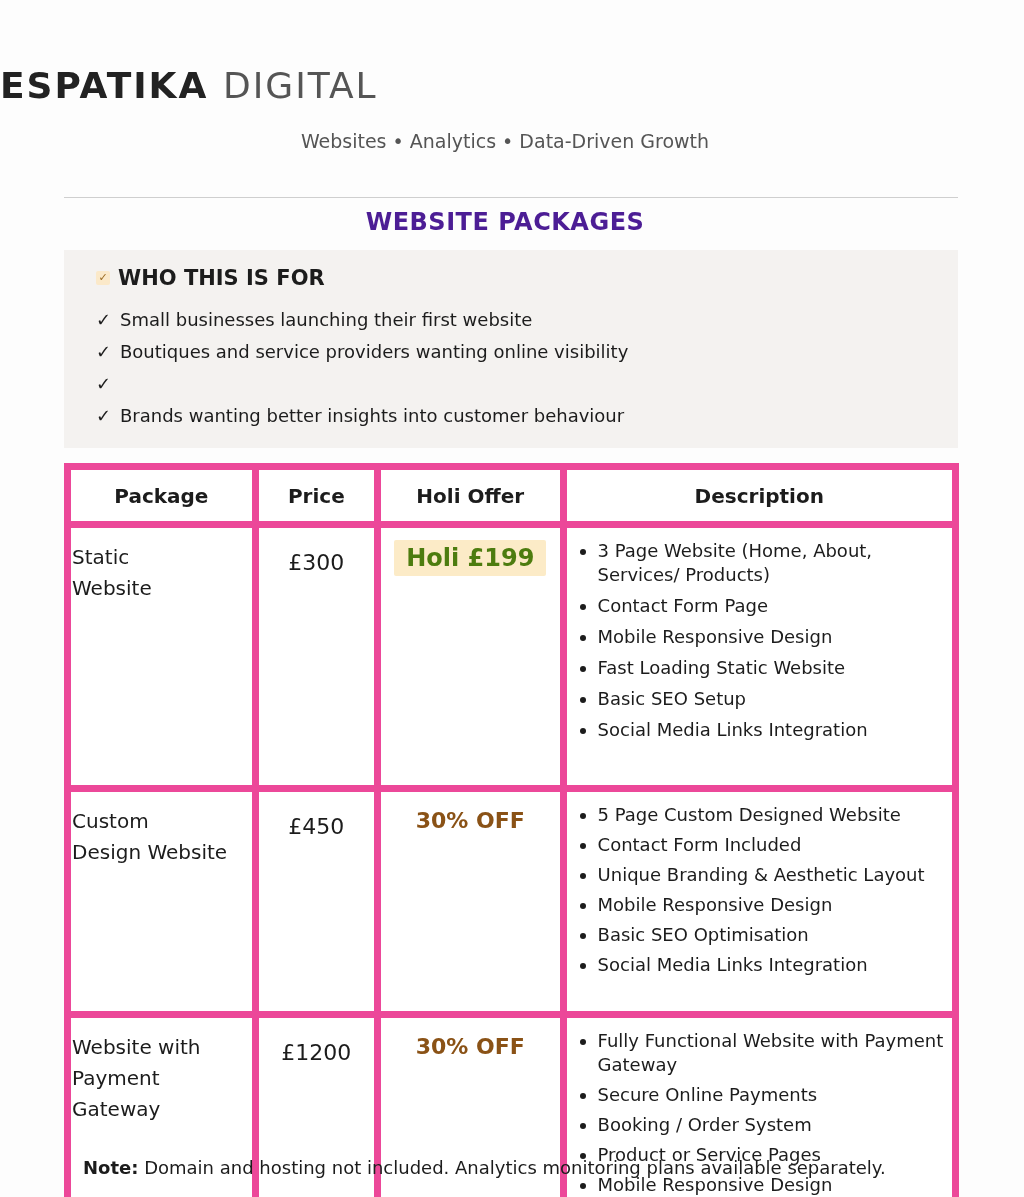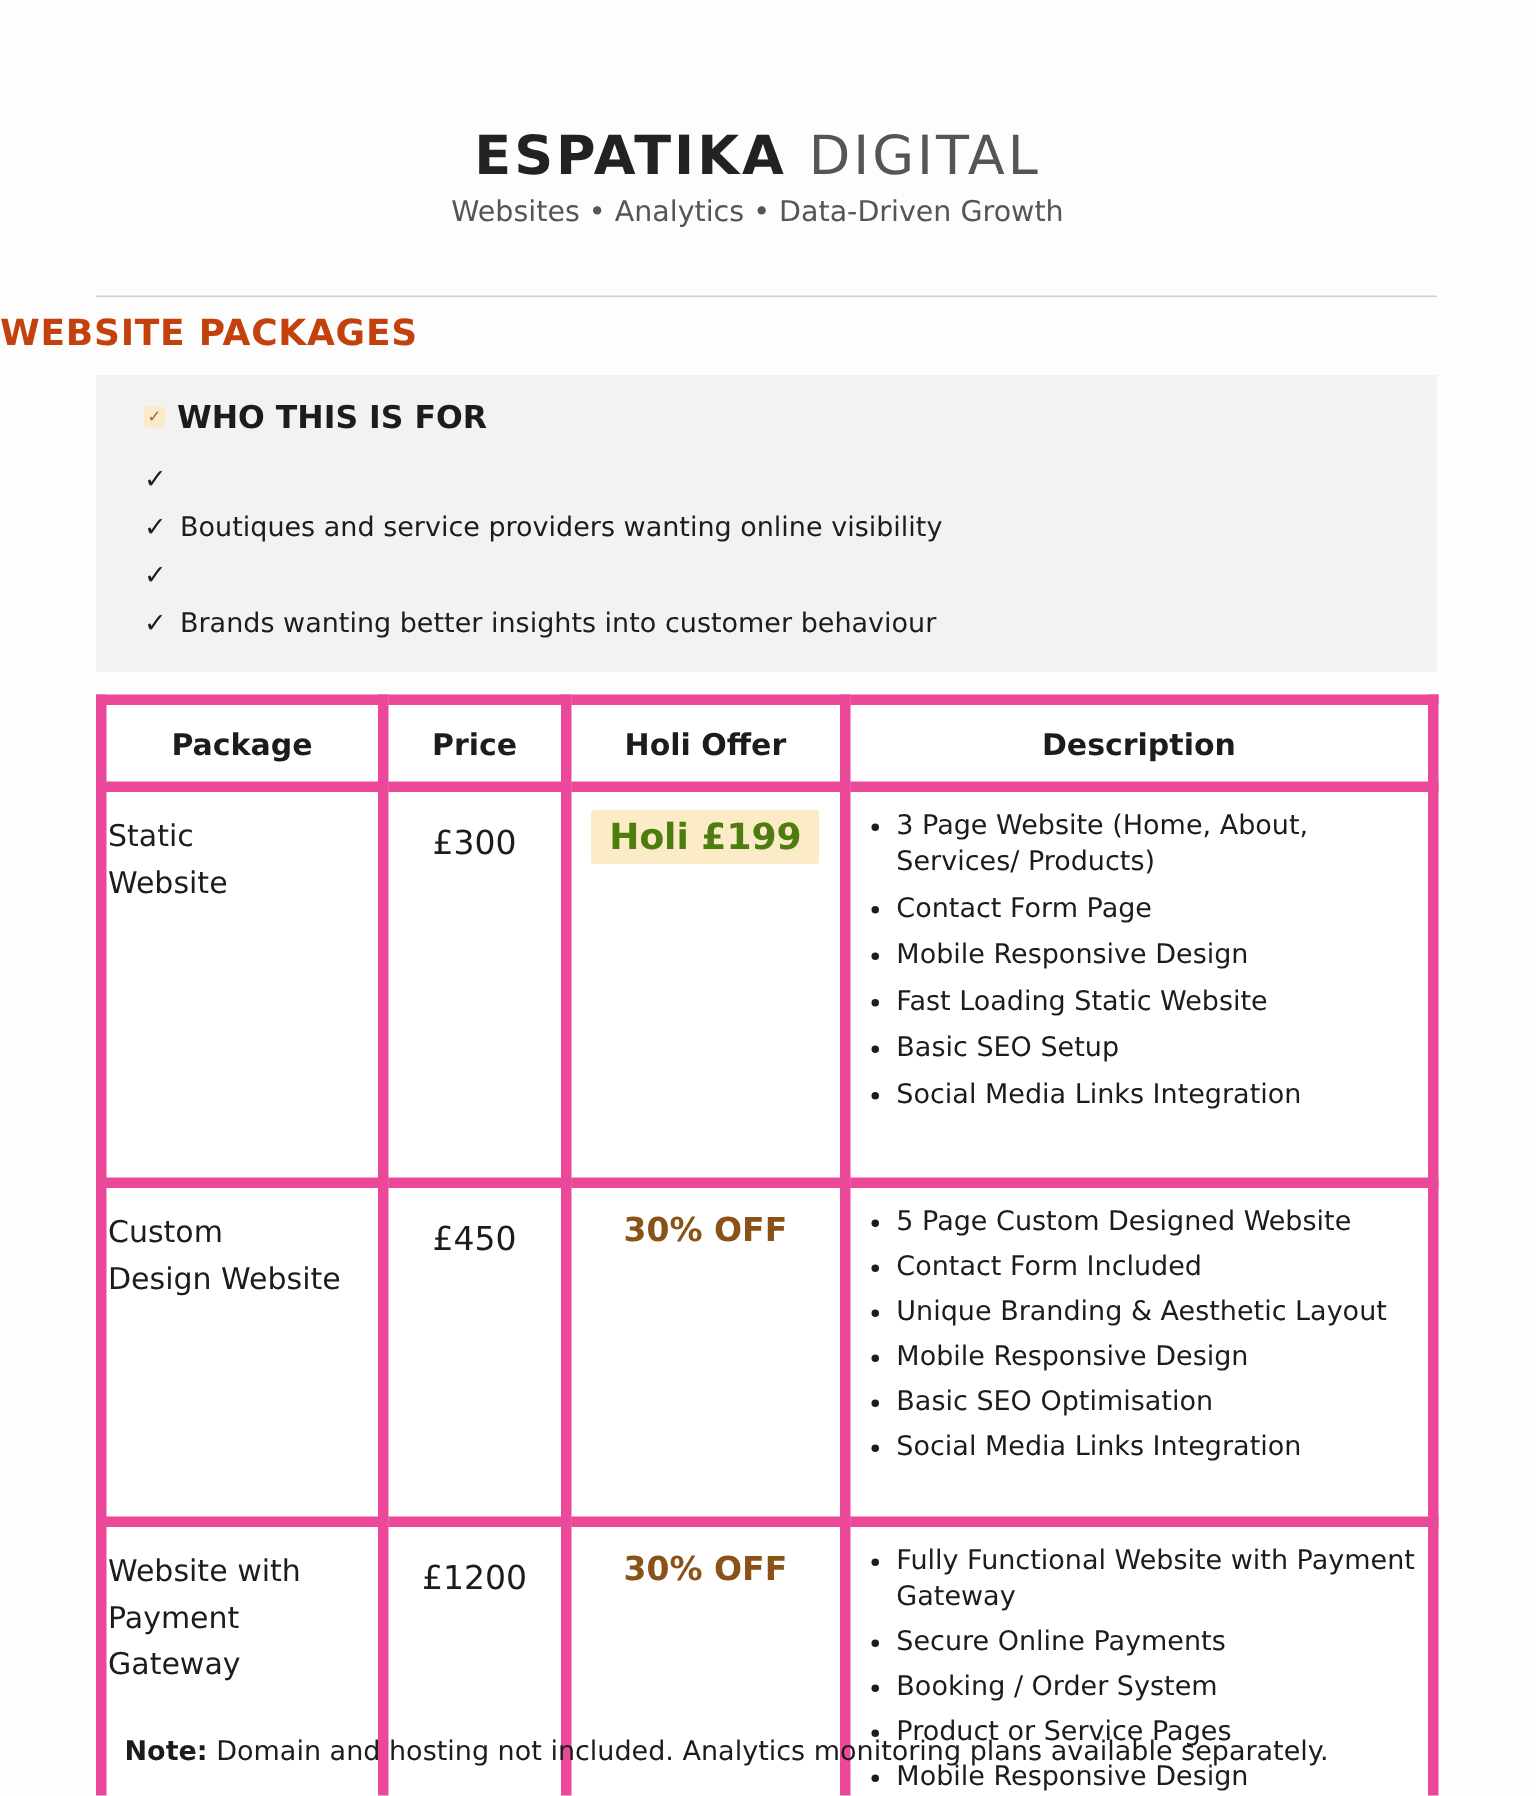--- a/index.html
+++ b/index.html
@@ -5,38 +5,38 @@
     html, body { margin: 0; padding: 0; }
     body {
       width: 1024px; height: 1197px;
       background: #fdfdfd;
       font-family: "DejaVu Sans", sans-serif;
       color: #1c1c1c;
       position: relative;
       overflow: hidden;
     }
     .brand {
-      position: absolute; top: 84px; left: 0; width: 1010px;
-      text-align: center;
+      position: absolute; top: 65px; left: 0; width: 1010px;
+      text-align: left;
       font-size: 36px; font-weight: bold; letter-spacing: 2px;
       color: #222;
     }
     .brand .light { color: #555; font-weight: normal; }
     .tagline {
       position: absolute; top: 130px; left: 0; width: 1010px;
       text-align: center; font-size: 19px; color: #555;
     }
     .rule {
       position: absolute; top: 197px; left: 64px; width: 894px; height: 1px;
       background: #cfcfcf;
     }
     .section-title {
       position: absolute; top: 208px; left: 0; width: 1010px;
-      text-align: left; font-size: 24px; font-weight: bold; letter-spacing: 0.5px;
-      color: #c2410c;
+      text-align: center; font-size: 24px; font-weight: bold; letter-spacing: 0.5px;
+      color: #4c1d95;
     }
     .who-box {
       position: absolute; top: 250px; left: 64px; width: 894px; height: 198px;
       background: #f4f2f0;
     }
     .who-heading {
       position: absolute; top: 16px; left: 32px;
       font-size: 21px; font-weight: bold; color: #1c1c1c;
       display: flex; align-items: center; gap: 8px;
     }
@@ -97,20 +97,21 @@
 <div class="section-title">WEBSITE PACKAGES</div>
 
 <div class="who-box">
   <div class="who-heading">
     <span class="tick-box">✓</span>
     <span>WHO THIS IS FOR</span>
   </div>
   <ul class="who-list">
     <li>
         <span class="check">✓</span>
+        <span>Small businesses launching their first website</span>
       </li>
     <li>
         <span class="check">✓</span>
         <span>Boutiques and service providers wanting online visibility</span>
       </li>
     <li>
         <span class="check">✓</span>
       </li>
     <li>
         <span class="check">✓</span>

